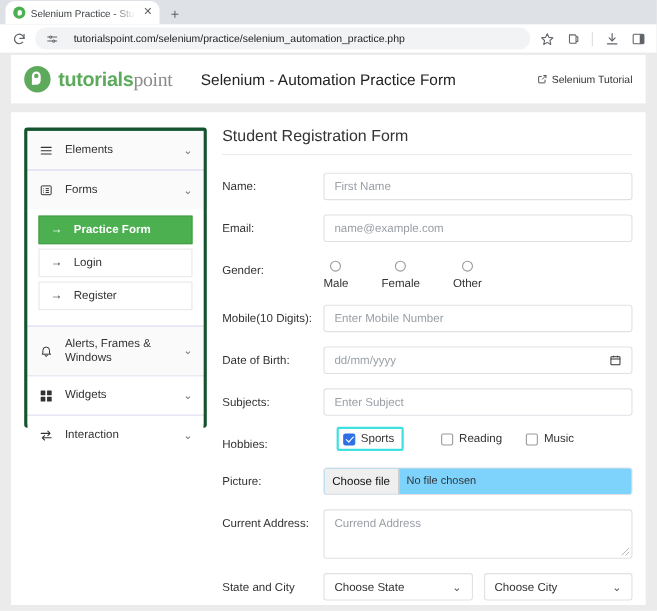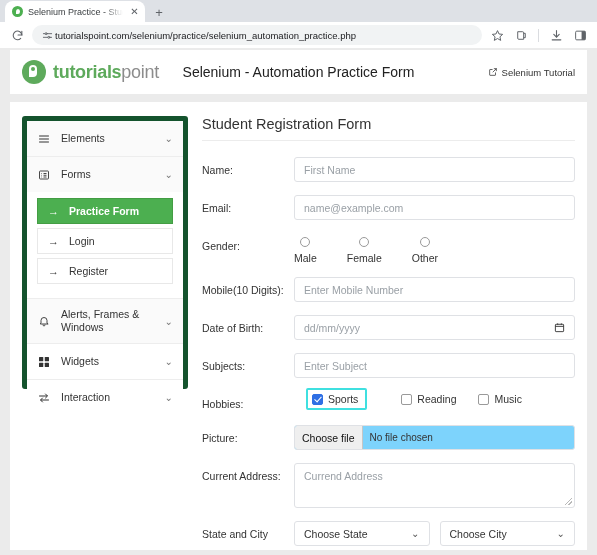--- a/index.html
+++ b/index.html
@@ -60,21 +60,21 @@
     padding: 0 6px;
   }
   .tb-icon {
     width: 22px; height: 22px; flex:0 0 auto;
     display:flex;align-items:center;justify-content:center;
     color:#5f6368;
   }
   .omnibox {
     flex: 1 1 auto; height: 20px;
     background:#f1f3f4; border-radius: 11px;
-    display:flex; align-items:center; gap:2px;
+    display:flex; align-items:center; gap:14px;
     padding: 0 9px; margin: 0 4px;
     overflow:hidden;
   }
   .omnibox .url {
     font-size: 9.5px; color:#202124; white-space:nowrap;
     font-family: "Liberation Sans", sans-serif;
   }
   .tb-right { display:flex; align-items:center; gap:2px; }
   .tb-sep { width:1px; height:13px; background:#dadce0; margin:0 4px; }
 
@@ -104,21 +104,21 @@
     width:8px;height:12px;border-radius:5px 5px 5px 0;
     background:#fff; left:7px; top:5px;
   }
   .logo-mark::after{
     content:""; position:absolute;
     width:4px;height:4px;border-radius:50%;
     background:#5eaa5c; left:9px; top:7px;
   }
   .logo-text { font-size:18px; font-weight:bold; letter-spacing:-0.3px; }
   .logo-text .t1 { color:#5eaa5c; }
-  .logo-text .t2 { color:#8c8c8c; font-weight:normal; }
+  .logo-text .t2 { color:#8c8c8c; font-weight:normal;font-family:Liberation Serif, serif; }
 
   .site-title {
     position:absolute; left:0; right:0;
     text-align:center;
     font-size:14px; color:#222; font-weight:normal;
     pointer-events:none;
   }
   .tutorial-link {
     margin-left:auto; display:flex; align-items:center; gap:4px;
     font-size:9.5px; color:#333; z-index:2;
@@ -129,21 +129,21 @@
     background:#fff;
     height: 448px;
     display:flex;
     padding: 14px 12px;
     gap: 14px;
   }
 
   
   .sidebar {
     width: 166px; flex:0 0 166px;
-    border: 5px solid #14532d;
+    border: 3px solid #14532d;
     border-radius: 3px;
     background:#c4b5fd;
     height: 273px;
     font-size: 10.5px;
     color:#333;
   }
   .side-group { border-bottom:1px solid #ededed; }
   .side-head {
     display:flex; align-items:center;
     padding: 9px 10px; gap:10px;

